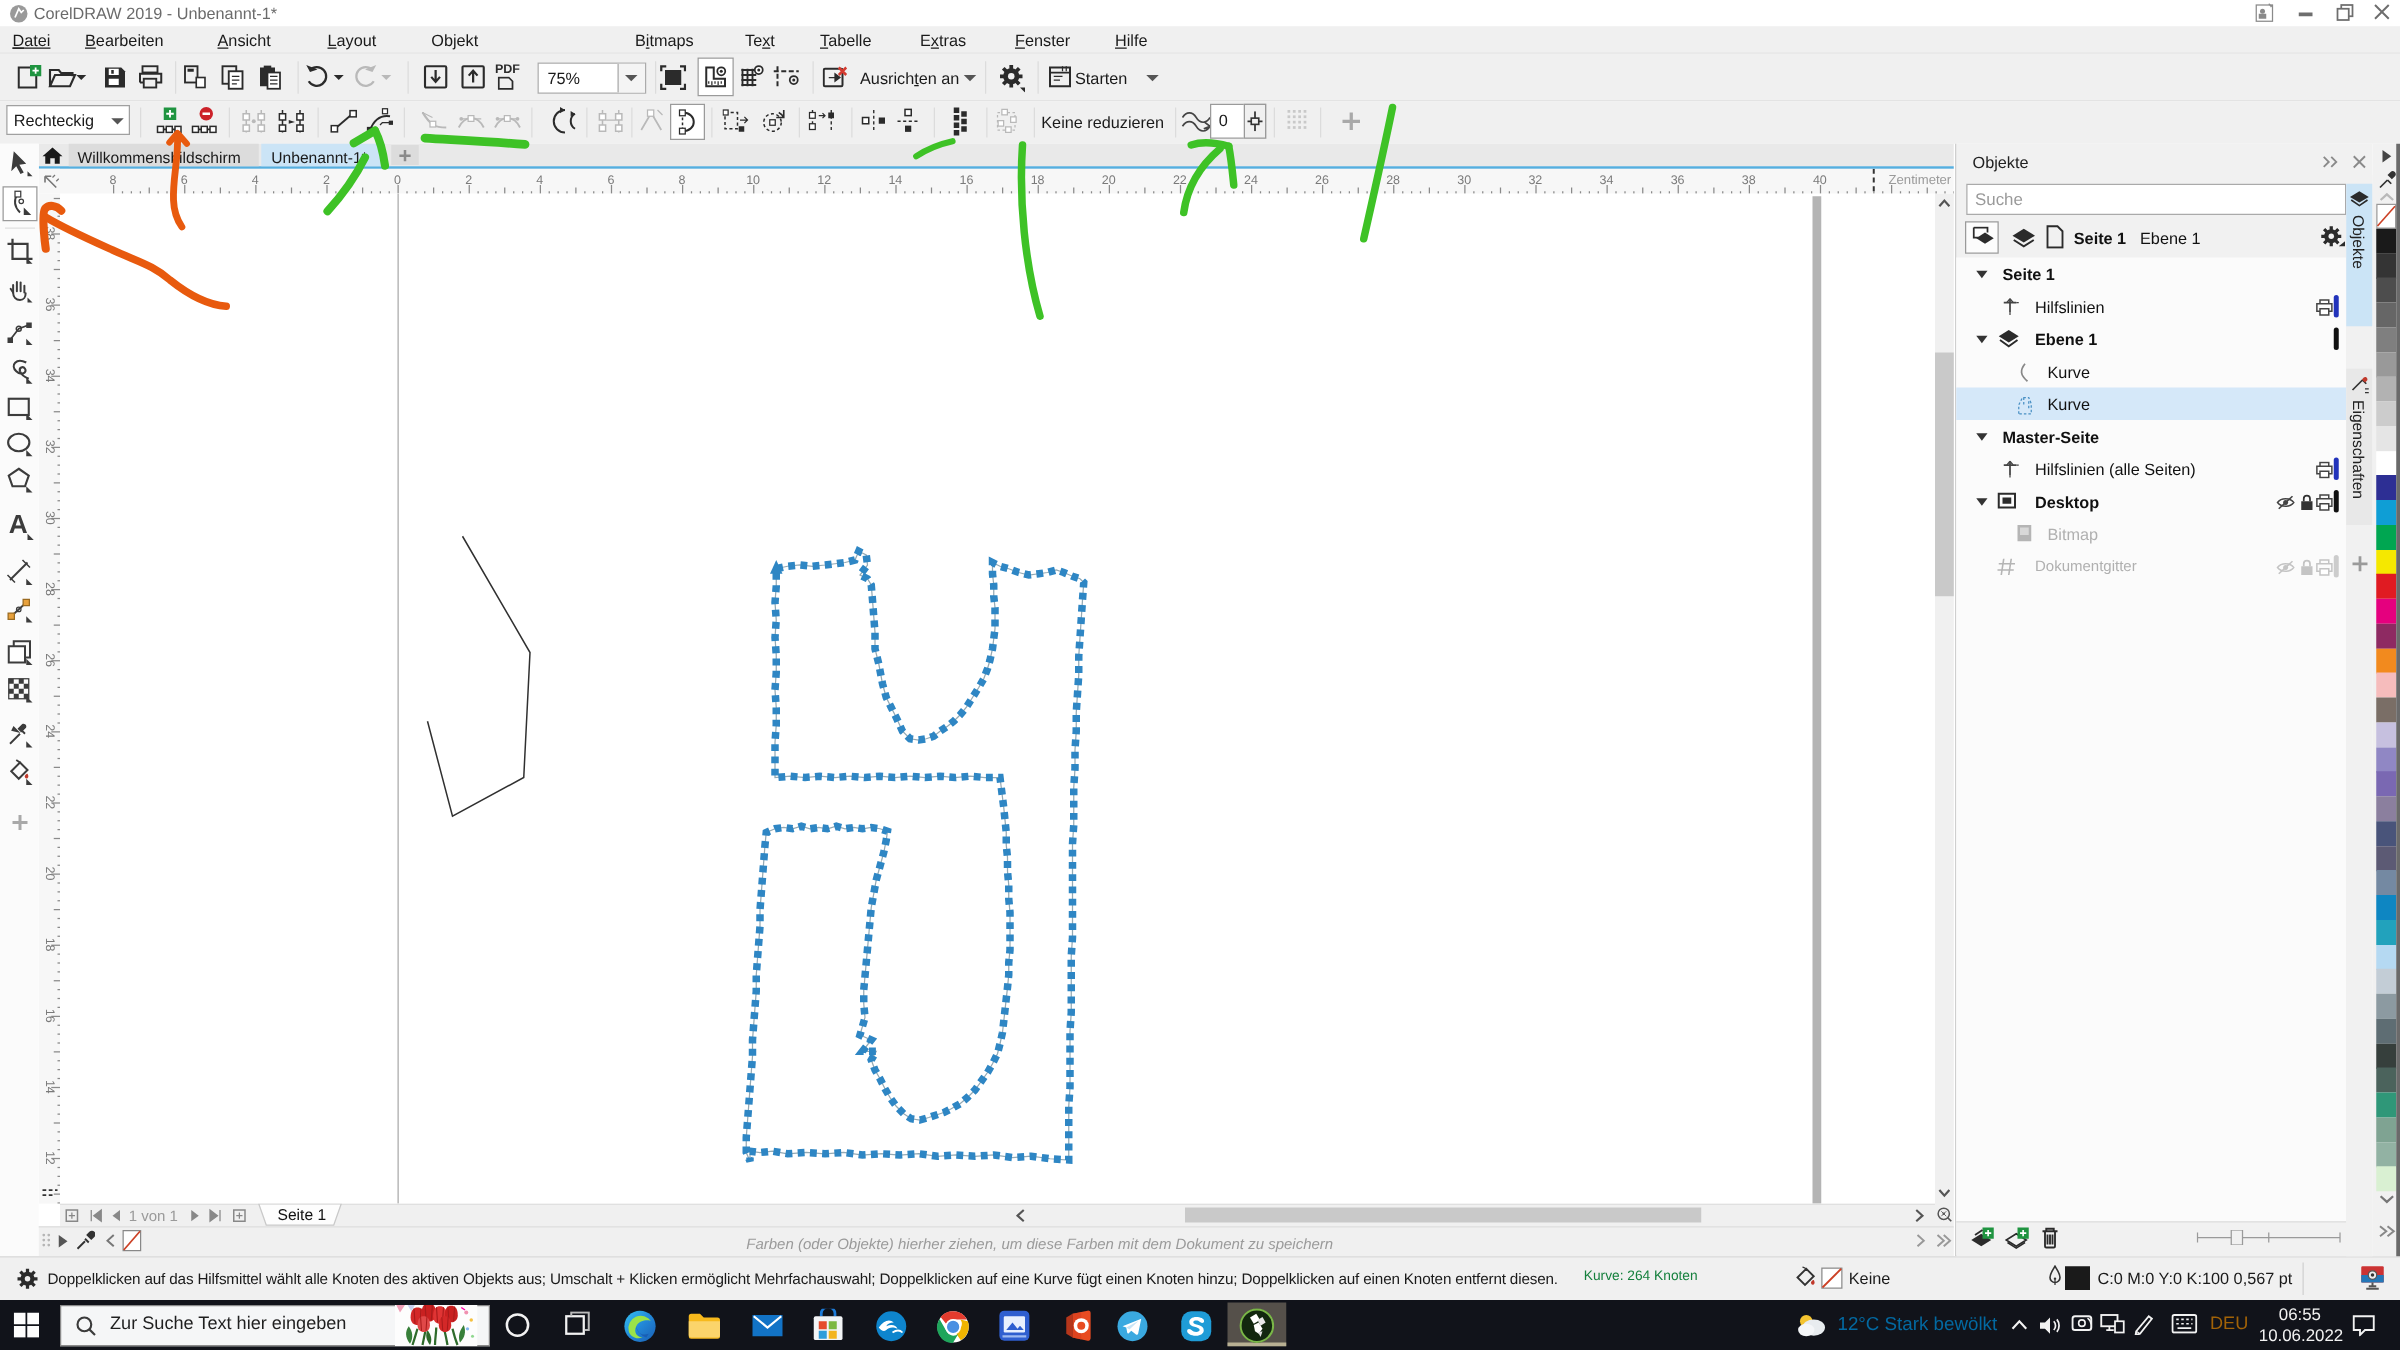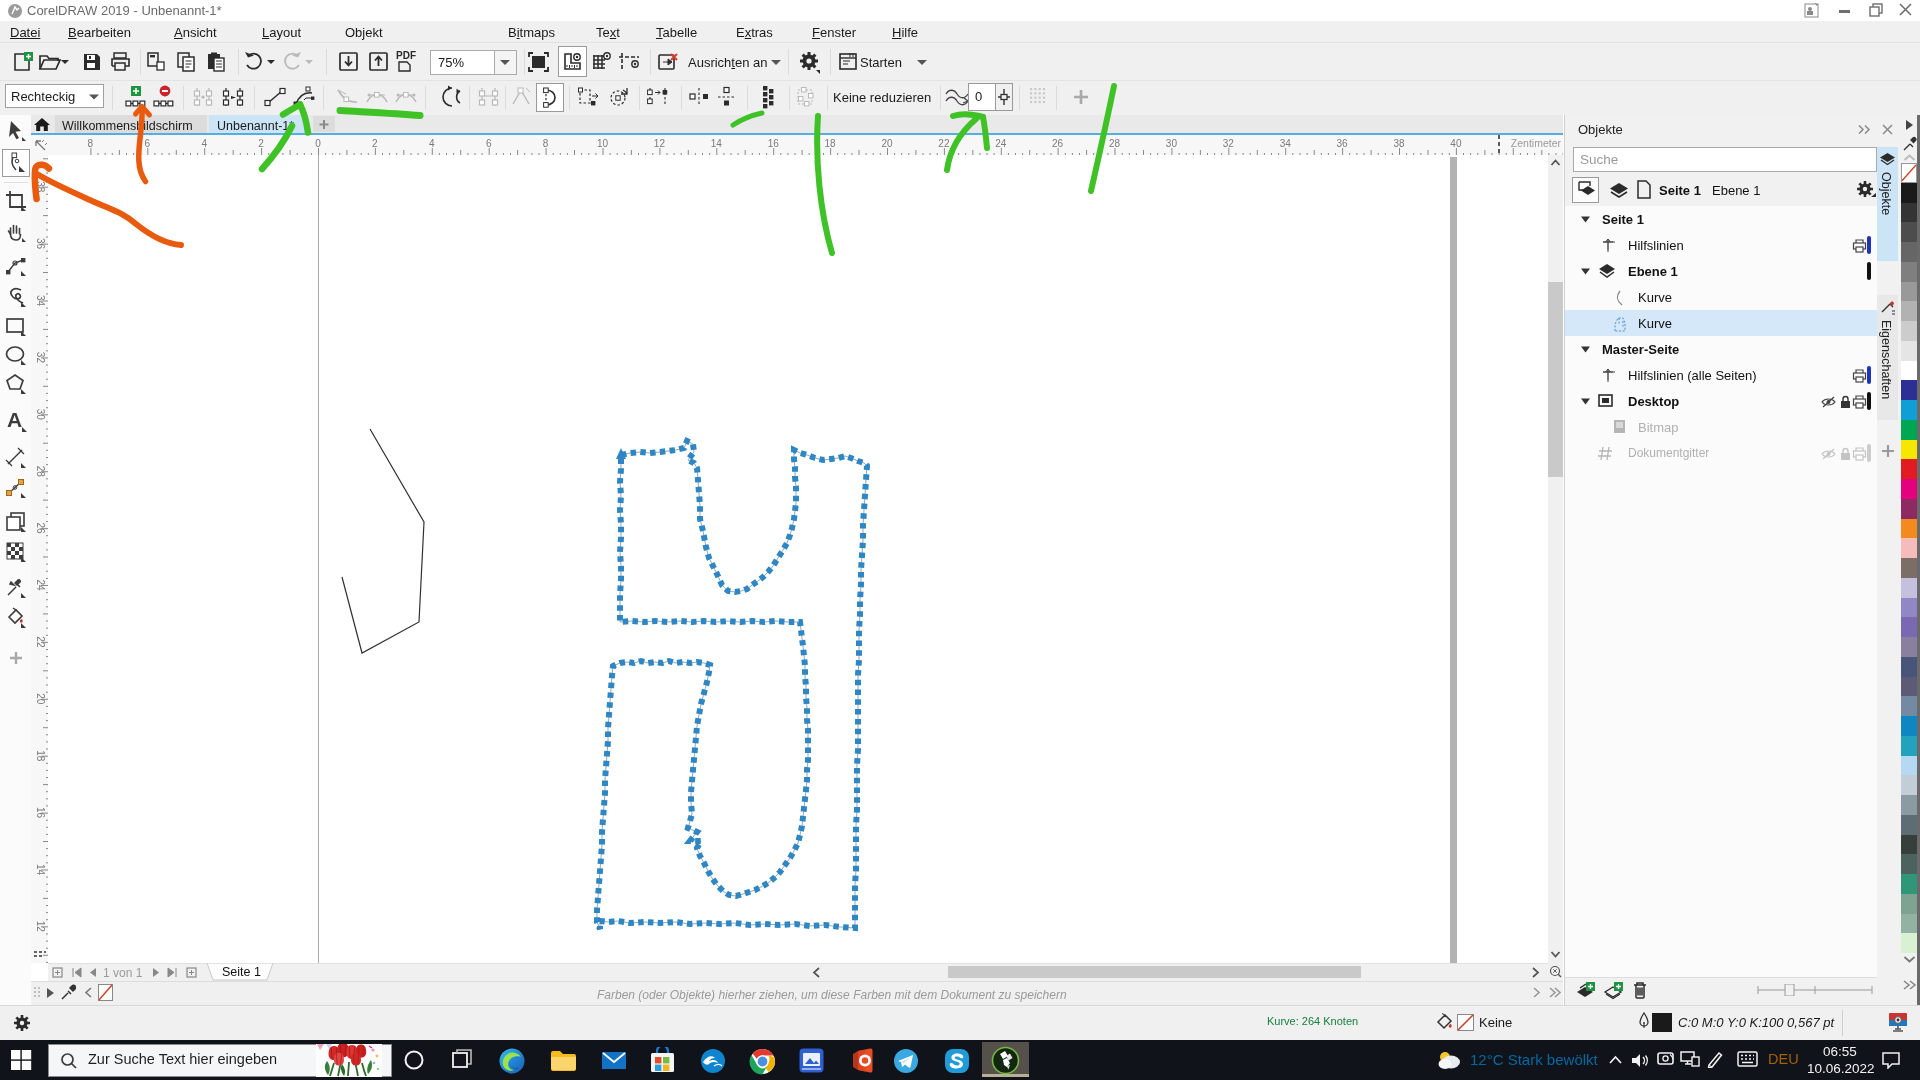--- a/index.html
+++ b/index.html
@@ -961,38 +961,39 @@
 <div class="abs" style="left:0;top:1005px;width:1920px;height:35px;background:#f0f0f0;border-top:1px solid #d9d9d9;"></div>
 <svg class="abs" style="left:12px;top:1013px;" width="20" height="20">
       <g fill="#2b2b2b">
         <circle cx="10" cy="10" r="5.6"></circle>
         <g stroke="#2b2b2b" stroke-width="2.6">
           <path d="M10,2 v3.4 M10,14.6 v3.4 M2,10 h3.4 M14.6,10 h3.4 M4.3,4.3 l2.4,2.4 M13.3,13.3 l2.4,2.4 M15.7,4.3 l-2.4,2.4 M6.7,13.3 l-2.4,2.4"></path>
         </g>
         <circle cx="10" cy="10" r="2.2" fill="#f0f0f0"></circle>
       </g>
     </svg>
+<div class="t" style="left:38px;top:1016px;font-size:12.2px;letter-spacing:-0.12px;color:#1a1a1a;">Doppelklicken auf das Hilfsmittel wählt alle Knoten des aktiven Objekts aus; Umschalt + Klicken ermöglicht Mehrfachauswahl; Doppelklicken auf eine Kurve fügt einen Knoten hinzu; Doppelklicken auf einen Knoten entfernt diesen.</div>
 <div class="t" style="left:1267px;top:1015px;font-size:11px;color:#15803d;">Kurve: 264 Knoten</div>
 <svg class="abs" style="left:1435px;top:1013px;" width="22" height="20">
       <path d="M3,9 L10,2 l6,6 -7,7 z" fill="none" stroke="#333" stroke-width="1.5"></path>
       <path d="M10,2 l-3,-1.5" stroke="#333"></path>
       <path d="M16,11 c2,3 -1,5 -2,3 c-0.8,-1.6 1,-3 2,-3 z" fill="#c0392b"></path>
     </svg>
 <div class="abs" style="left:1457px;top:1014px;width:17px;height:17px;background:#fff;border:1px solid #888;"></div>
 <svg class="abs" style="left:1457px;top:1014px;" width="17" height="17">
       <path d="M1,16 L16,1" stroke="#cc4125" stroke-width="1.5"></path>
     </svg>
 <div class="t" style="left:1479px;top:1015px;font-size:13px;color:#1a1a1a;">Keine</div>
 <svg class="abs" style="left:1638px;top:1012px;" width="12" height="22">
       <path d="M6,1 c2.5,4 4,6 4,9 a4,4 0 1 1 -8,0 c0,-3 1.5,-5 4,-9 z" fill="none" stroke="#333" stroke-width="1.3"></path>
       <circle cx="6" cy="11" r="1" fill="#333"></circle>
       <path d="M6,12 v4" stroke="#333"></path>
     </svg>
 <div class="abs" style="left:1652px;top:1013px;width:20px;height:19px;background:#1a1a1a;"></div>
-<div class="t" style="left:1678px;top:1015px;font-size:13px;color:#1a1a1a;font-style:italic;">C:0 M:0 Y:0 K:100  0,567 pt</div>
+<div class="t" style="left:1678px;top:1015px;font-size:13px;color:#1a1a1a;">C:0 M:0 Y:0 K:100  0,567 pt</div>
 <div class="sep" style="left:1842px;top:1010px;height:26px;background:#d0d0d0;"></div>
 <svg class="abs" style="left:1888px;top:1012px;" width="20" height="21">
       <rect x="1" y="1" width="18" height="13" rx="1" fill="#c33"></rect>
       <rect x="1" y="8" width="18" height="6" fill="#2477b8"></rect>
       <circle cx="10" cy="8" r="3.4" fill="#eee" stroke="#555"></circle>
       <circle cx="10" cy="8" r="1.4" fill="#333"></circle>
       <path d="M10,14 v3 M5,19 h10 M7,17 h6" stroke="#555" stroke-width="1.6"></path>
     </svg>
 <div class="abs" style="left:1564px;top:115px;width:334px;height:890px;background:#f1f1f1;border-left:1px solid #cfcfcf;"></div>
 <div class="t" style="left:1578px;top:122px;font-size:13px;color:#222;">Objekte</div>

